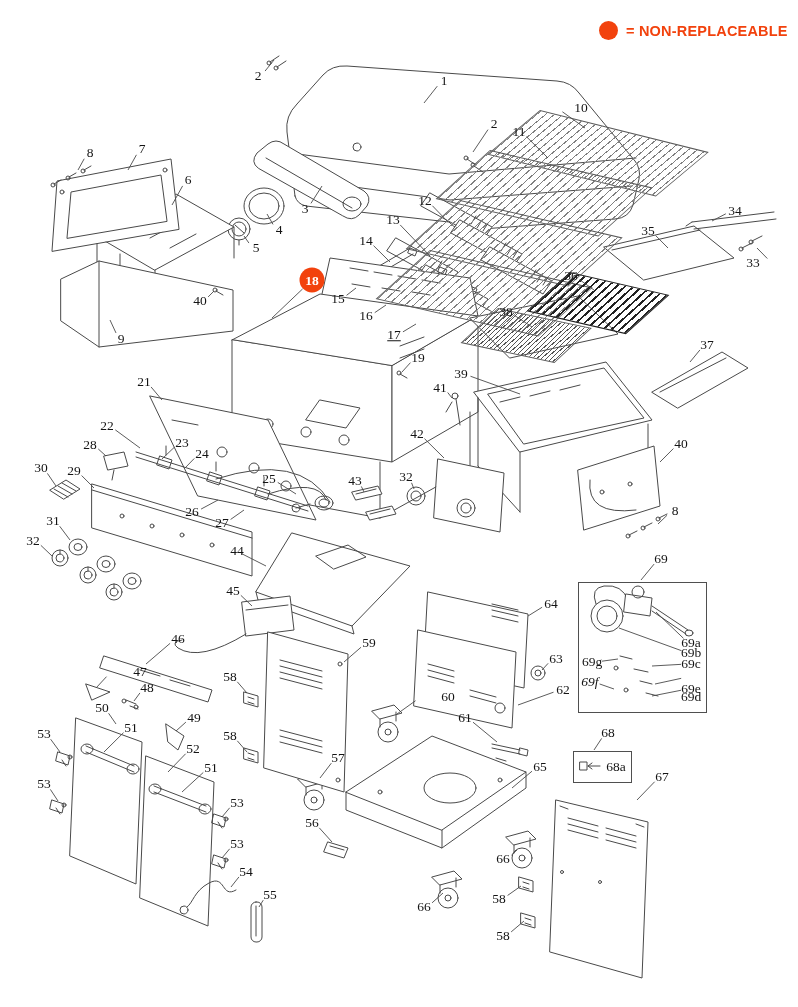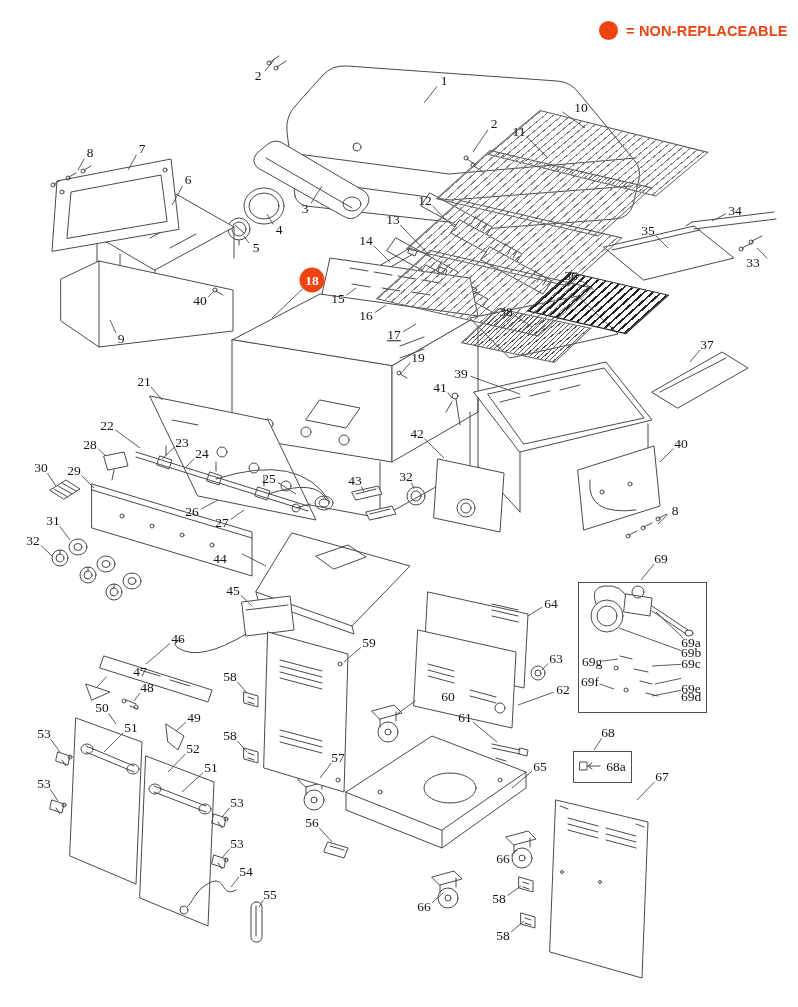--- a/index.html
+++ b/index.html
@@ -544,21 +544,21 @@
       <span class="lbl" style="left: 735px; top: 211px;">34</span>
       <span class="lbl" style="left: 648px; top: 231px;">35</span>
       <span class="lbl" style="left: 571px; top: 276px;">36</span>
       <span class="lbl" style="left: 707px; top: 345px;">37</span>
       <span class="lbl" style="left: 506px; top: 312px;">38</span>
       <span class="lbl" style="left: 461px; top: 374px;">39</span>
       <span class="lbl" style="left: 681px; top: 444px;">40</span>
       <span class="lbl" style="left: 440px; top: 388px;">41</span>
       <span class="lbl" style="left: 417px; top: 434px; text-align: center;">42</span>
       <span class="lbl" style="left: 355px; top: 481px;">43</span>
-      <span class="lbl" style="left: 220px; top: 551px; margin-top: 8px;">44</span>
+      <span class="lbl" style="left: 237px; top: 551px;">44</span>
       <span class="lbl" style="left: 233px; top: 591px;">45</span>
       <span class="lbl" style="left: 178px; top: 639px;">46</span>
       <span class="lbl" style="left: 114px; top: 672px; margin-left: 26px;">47</span>
       <span class="lbl" style="left: 147px; top: 688px;">48</span>
       <span class="lbl" style="left: 194px; top: 718px;">49</span>
       <span class="lbl" style="left: 102px; top: 708px;">50</span>
       <span class="lbl" style="left: 131px; top: 728px;">51</span>
       <span class="lbl" style="left: 211px; top: 768px;">51</span>
       <span class="lbl" style="left: 193px; top: 749px;">52</span>
       <span class="lbl" style="left: 44px; top: 734px;">53</span>
@@ -585,15 +585,15 @@
       <span class="lbl" style="left: 662px; top: 777px;">67</span>
       <span class="lbl" style="left: 608px; top: 733px;">68</span>
       <span class="lbl" style="left: 616px; top: 767px;">68a</span>
       <span class="lbl" style="left: 661px; top: 559px;">69</span>
       <span class="lbl" style="left: 691px; top: 643px;">69a</span>
       <span class="lbl" style="left: 691px; top: 653px;">69b</span>
       <span class="lbl" style="left: 691px; top: 664px;">69c</span>
       <span class="lbl" style="left: 691px; top: 677px; margin-top: 20px;">69d</span>
       <span class="lbl" style="left: 691px; top: 689px;">69e</span>
       <span class="lbl" style="left: 592px; top: 662px;">69g</span>
-      <span class="lbl" style="left: 590px; top: 682px;">69f</span>
+      <span class="lbl" style="left: 590px; top: 682px; font-style: italic;">69f</span>
     </div>
 </div>
 
 </body></html>

